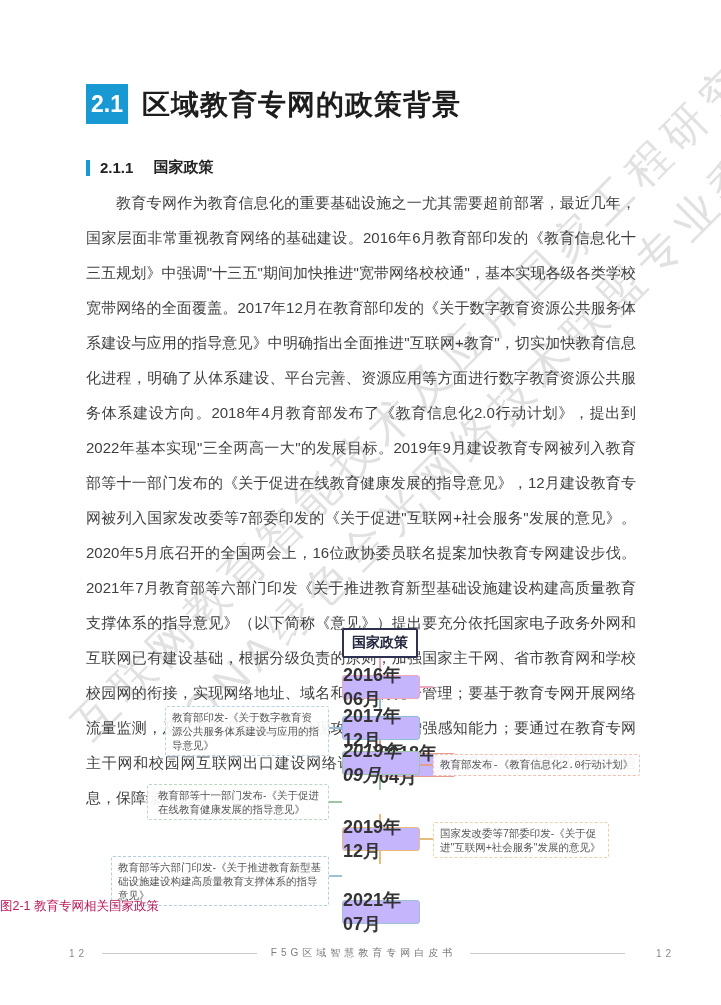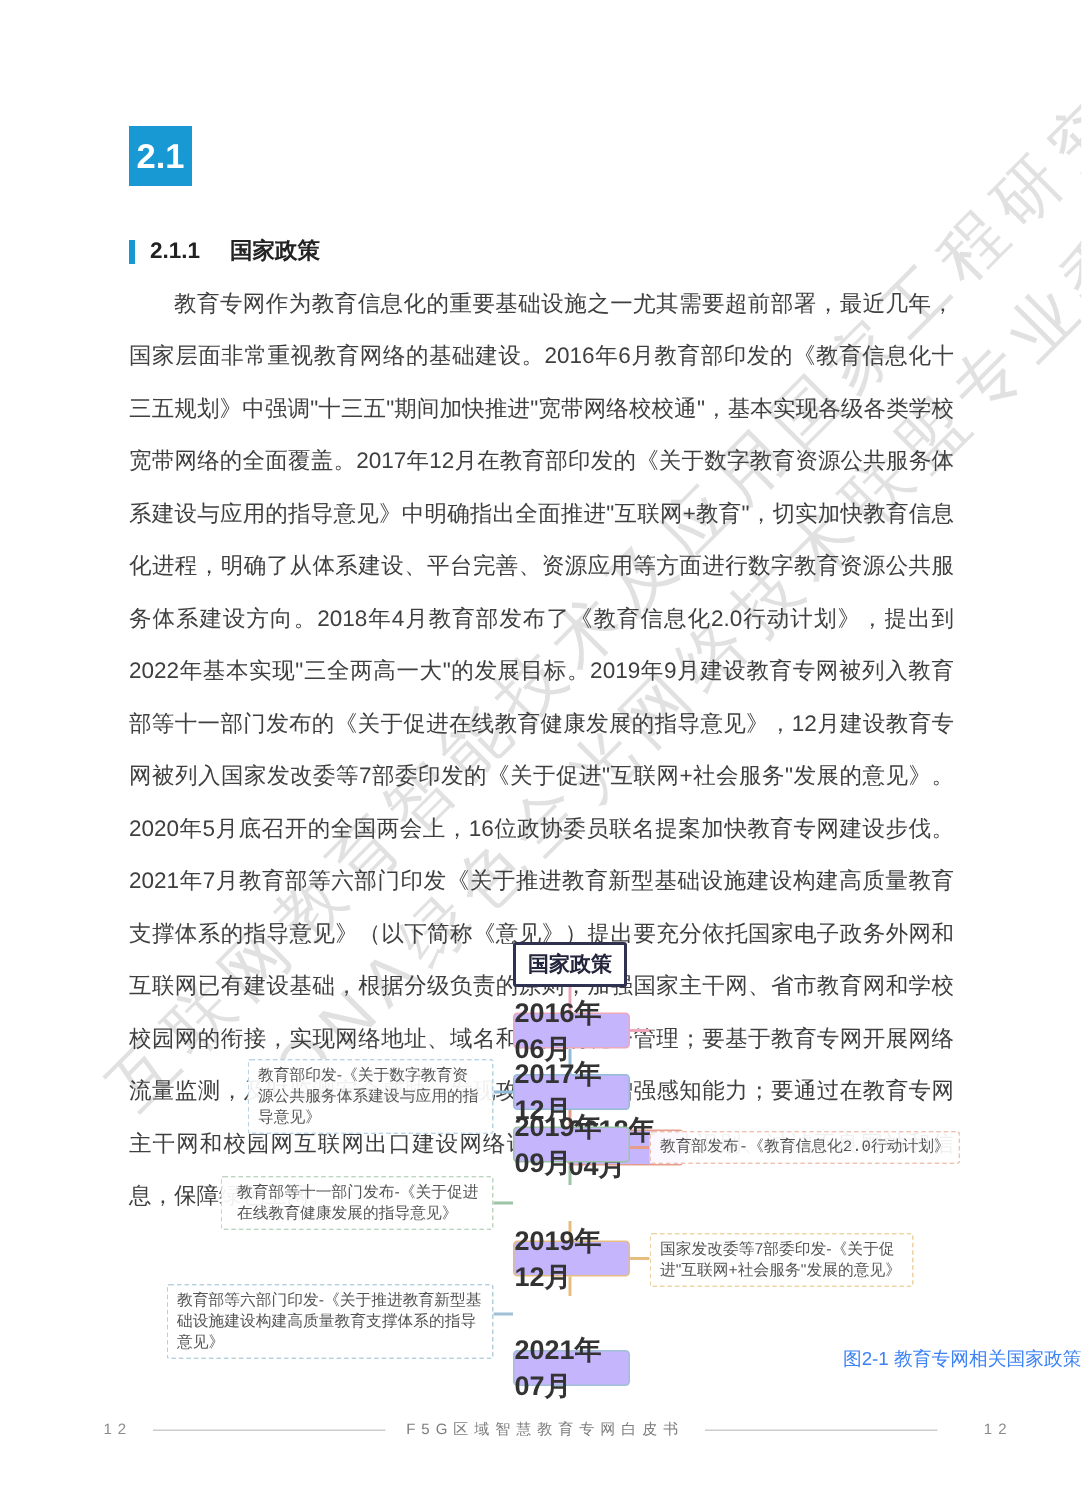--- a/index.html
+++ b/index.html
@@ -72,60 +72,61 @@
   .s3 { top: 777px; height: 13px; }
   .s4 { top: 814px; height: 13px; }
   .s5 { top: 851px; height: 13px; }
   .date {
     position: absolute; left: 342px; width: 78px; height: 24px;
     border: 1.5px solid #999; border-radius: 3px; background: #c4b5fd;
     display: flex; align-items: center; justify-content: center;
     font-size: 18px; font-weight: bold; color: #333;
   }
   .d0 { top: 675px; } .d1 { top: 716px; } .d2 { top: 753px; }
-  .d3 { top: 751px; } .d4 { top: 827px; } .d5 { top: 900px; }
+  .d3 { top: 751px; font-style: italic; } .d4 { top: 827px; } .d5 { top: 900px; }
   .conn { position: absolute; height: 2px; width: 13px; }
   .c0 { left: 420px; top: 686px; } .c2 { left: 420px; top: 764px; } .c4 { left: 420px; top: 838px; }
   .c1 { left: 329px; top: 727px; } .c3 { left: 329px; top: 801px; } .c5 { left: 329px; top: 875px; }
   .lbl {
     position: absolute;
     border: 1px dashed #bbb; border-radius: 2px;
     padding: 3px 6px; background: rgba(255,255,255,0.92);
     font-size: 10.5px; line-height: 14px; color: #555;
   }
   .l0 { left: 433px; top: 677px; white-space: nowrap; }
   .l2 { left: 433px; top: 754px; white-space: nowrap; }
   .l4 { left: 433px; top: 822px; width: 176px; }
   .l1 { right: 392px; top: 706px; width: 164px; }
   .l3 { right: 392px; top: 784px; width: 182px; }
   .l5 { right: 392px; top: 856px; width: 218px; }
 
   .fig-caption {
     position: absolute; left: 0; top: 898px; width: 721px;
-    text-align: right; font-size: 12.5px; color: #3b82f6; z-index: 2;
+    text-align: left; font-size: 12.5px; color: #be185d; z-index: 2;
   }
 
   
   .footer {
     position: absolute; left: 52px; right: 46px; top: 946px;
     display: flex; align-items: center; z-index: 2;
   }
   .footer .pnum { font-size: 10px; letter-spacing: 4px; color: #8a8a8a; margin-left: 17px; }
   .footer .fline { flex: 1; height: 1px; background: #cccccc; margin: 0 14px; }
   .footer .ftitle { font-size: 10px; letter-spacing: 4px; color: #7d7d7d; white-space: nowrap; }
 </style>
 </head>
 <body>
 
 <div class="page">
 
   <div class="wm wm1">互联网教育智能技术及应用国家工程研究中心</div>
   <div class="wm wm2">ONA绿色全光网络技术联盟专业委员会</div>
 
   <div class="sec-badge" style="background-color: rgb(24, 153, 211);">2.1</div>
+  <div class="sec-title">区域教育专网的政策背景</div>
 
   <div class="subsec">
     <span class="bar" style="background-color: rgb(24, 153, 211);"></span>
     <span class="num">2.1.1</span>
     <span class="name">国家政策</span>
   </div>
 
   <p class="body-text">教育专网作为教育信息化的重要基础设施之一尤其需要超前部署，最近几年，国家层面非常重视教育网络的基础建设。2016年6月教育部印发的《教育信息化十三五规划》中强调"十三五"期间加快推进"宽带网络校校通"，基本实现各级各类学校宽带网络的全面覆盖。2017年12月在教育部印发的《关于数字教育资源公共服务体系建设与应用的指导意见》中明确指出全面推进"互联网+教育"，切实加快教育信息化进程，明确了从体系建设、平台完善、资源应用等方面进行数字教育资源公共服务体系建设方向。2018年4月教育部发布了《教育信息化2.0行动计划》，提出到2022年基本实现"三全两高一大"的发展目标。2019年9月建设教育专网被列入教育部等十一部门发布的《关于促进在线教育健康发展的指导意见》，12月建设教育专网被列入国家发改委等7部委印发的《关于促进"互联网+社会服务"发展的意见》。2020年5月底召开的全国两会上，16位政协委员联名提案加快教育专网建设步伐。2021年7月教育部等六部门印发《关于推进教育新型基础设施建设构建高质量教育支撑体系的指导意见》（以下简称《意见》）提出要充分依托国家电子政务外网和互联网已有建设基础，根据分级负责的原则，加强国家主干网、省市教育网和学校校园网的衔接，实现网络地址、域名和用户的统一管理；要基于教育专网开展网络流量监测，及时监测安全威胁、发现攻击行为，增强感知能力；要通过在教育专网主干网和校园网互联网出口建设网络访问防火墙，自动识别、过滤不良网站和信息，保障绿色上网。</p>
 
   <div class="tl">

